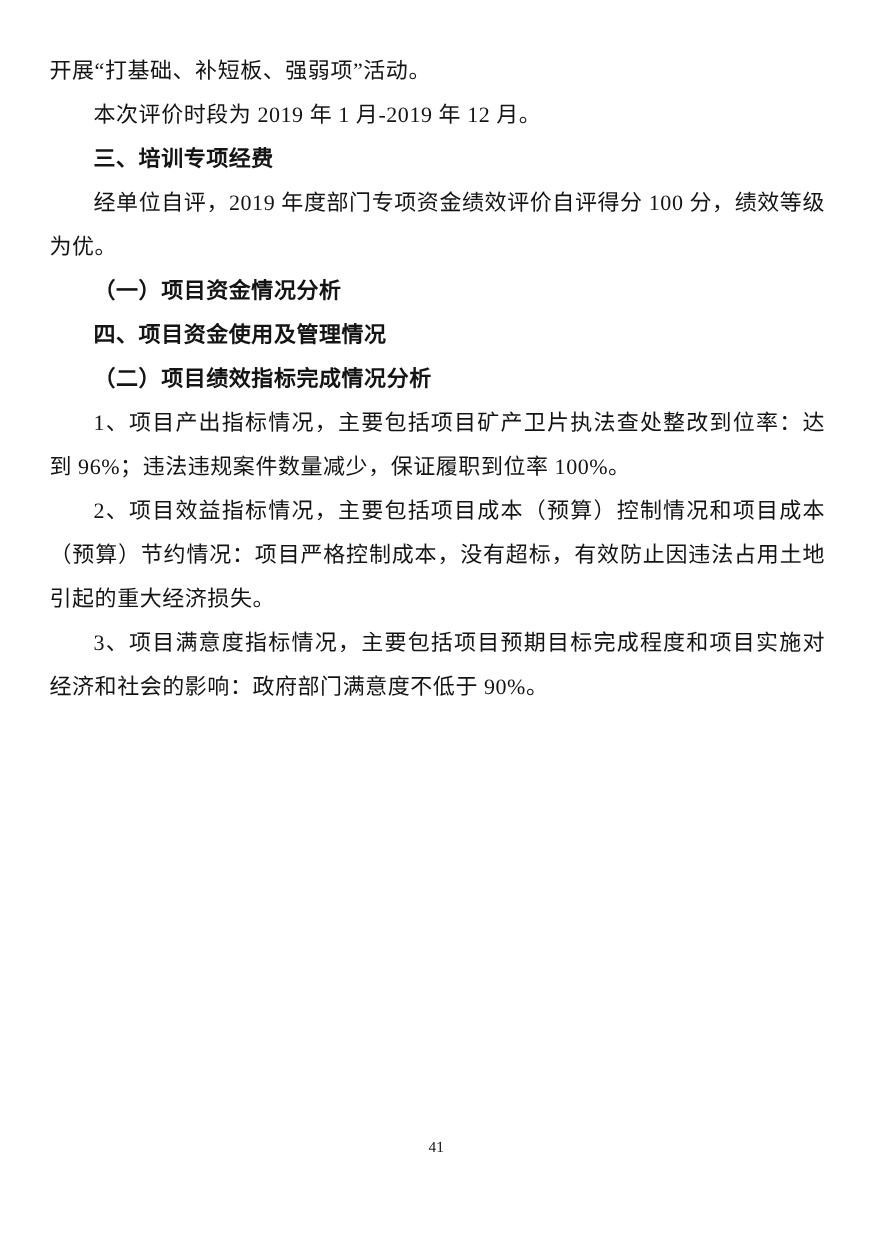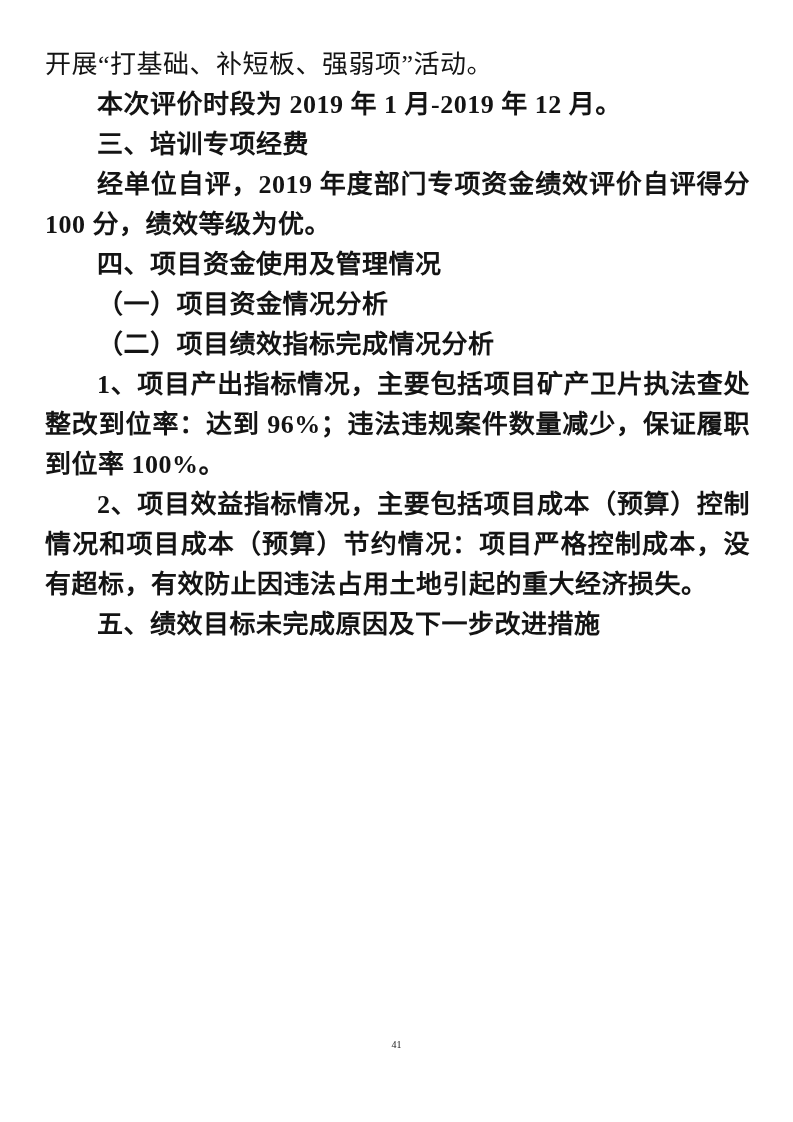--- a/index.html
+++ b/index.html
@@ -18,60 +18,59 @@
   .content {
     position: absolute;
     left: 45px;
     top: 0;
     width: 705px;
     padding-top: 45px;
   }
   .content p {
     margin: 0;
     font-family: "Liberation Serif", "DejaVu Serif", serif;
-    font-size: 26px;
+    font-size: 20px;
     line-height: 40px;
     text-align: justify;
     letter-spacing: 0.5px;
   }
   .indent {
     text-indent: 2em;
-    font-weight: bold;
   }
   .heading {
     font-family: "Liberation Sans", "DejaVu Sans", sans-serif;
     font-weight: bold;
     letter-spacing: 1px;
   }
   .page-footer {
     position: absolute;
     top: 1034px;
     left: 0;
     width: 100%;
     text-align: center;
   }
   .page-number {
     font-family: "Liberation Serif", "DejaVu Serif", serif;
-    font-size: 10px;
+    font-size: 14px;
     color: #1a1a1a;
   }
 </style>
 </head>
 <body>
 
 <div class="page">
   <div class="content">
     <p class="body">开展“打基础、补短板、强弱项”活动。</p>
     <p class="body indent">本次评价时段为 2019 年 1 月-2019 年 12 月。</p>
     <p class="heading indent">三、培训专项经费</p>
     <p class="body indent">经单位自评，2019 年度部门专项资金绩效评价自评得分 100 分，绩效等级为优。</p>
+    <p class="heading indent">（一）项目资金情况分析</p>
     <p class="heading indent">四、项目资金使用及管理情况</p>
-    <p class="heading indent">（一）项目资金情况分析</p>
     <p class="heading indent">（二）项目绩效指标完成情况分析</p>
     <p class="body indent">1、项目产出指标情况，主要包括项目矿产卫片执法查处整改到位率：达到 96%；违法违规案件数量减少，保证履职到位率 100%。</p>
     <p class="body indent">2、项目效益指标情况，主要包括项目成本（预算）控制情况和项目成本（预算）节约情况：项目严格控制成本，没有超标，有效防止因违法占用土地引起的重大经济损失。</p>
-    <p class="heading indent">五、绩效目标未完成原因及下一步改进措施</p>
+    <p class="body indent">3、项目满意度指标情况，主要包括项目预期目标完成程度和项目实施对经济和社会的影响：政府部门满意度不低于 90%。</p>
   </div>
 
   <div class="page-footer">
     <span class="page-number">41</span>
   </div>
 </div>
 
 </body></html>

